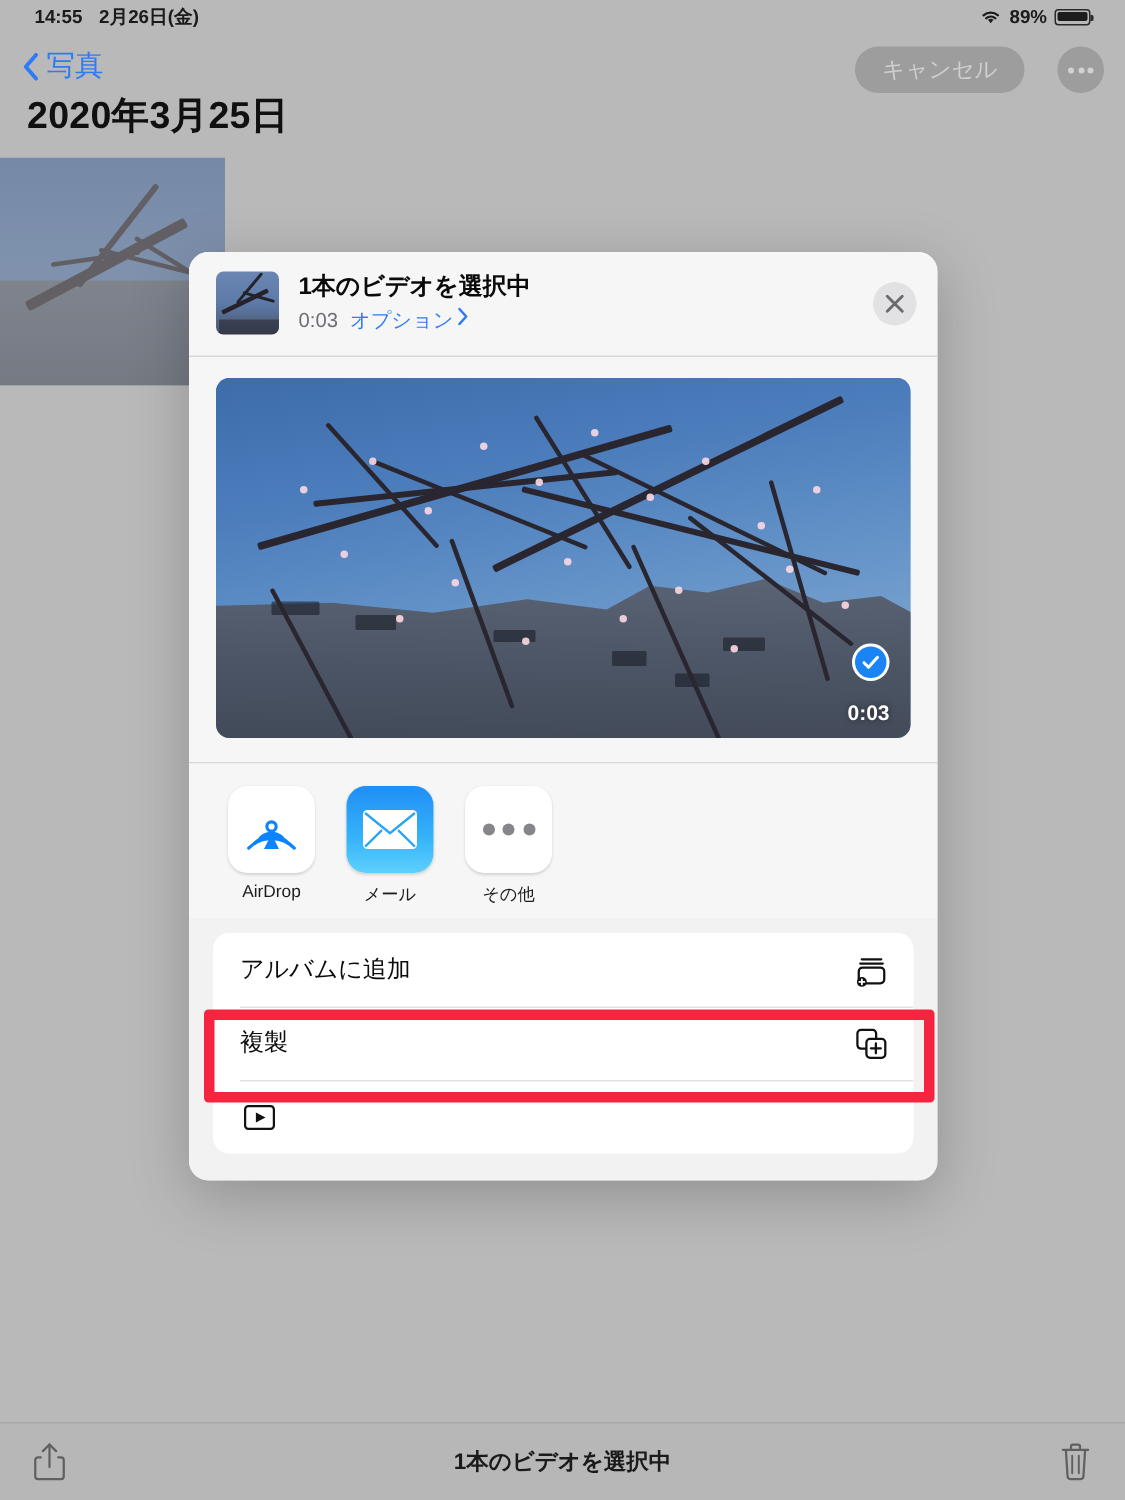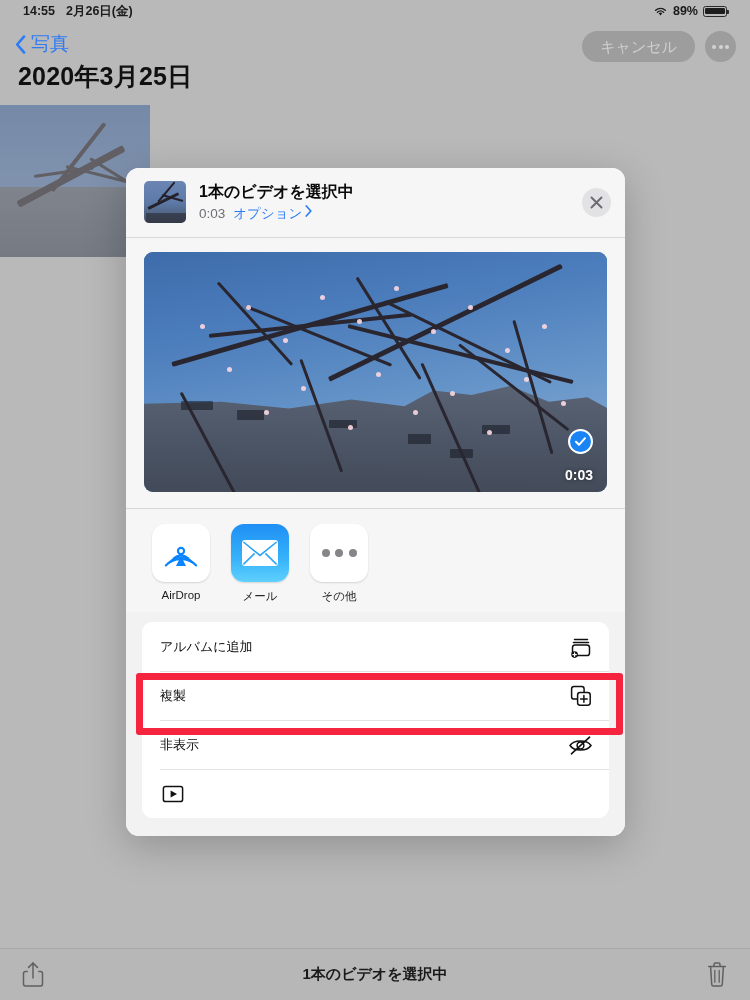--- a/index.html
+++ b/index.html
@@ -64,21 +64,21 @@
     position: absolute; top: 22px; left: 0; width: 750px; height: 48px;
   }
   #back-btn {
     position: absolute; left: 15px; top: 9px;
     display: flex; align-items: center; gap: 5px;
     color: #2e7bf6; font-size: 19px;
   }
   .chev-l { width: 11px; height: 19px; display: block; }
   #nav-right {
     position: absolute; right: 14px; top: 9px;
-    display: flex; align-items: center; gap: 10px;
+    display: flex; align-items: center; gap: 22px;
   }
   #cancel-btn {
     background: #9d9d9d; color: #cfcfcf;
     border-radius: 16px; padding: 6px 18px;
     font-size: 15px; line-height: 1; height: 31px;
     display: flex; align-items: center;
   }
   #more-btn {
     width: 31px; height: 31px; border-radius: 50%;
     background: #9d9d9d; display: flex; align-items: center;
@@ -203,21 +203,21 @@
     background: #ffffff; border-radius: 11px; overflow: hidden;
   }
   .action-row {
     height: 49px; display: flex; align-items: center;
     padding: 0 15px 0 18px; position: relative; background:#ffffff;
   }
   .action-row + .action-row::before {
     content:""; position:absolute; left:18px; right:0; top:0;
     height:.7px; background:#e2e2e4;
   }
-  .action-label { flex: 1; font-size: 13px; color: #0c0c0c; }
+  .action-label { flex: 1; font-size: 16px; color: #0c0c0c; }
   .action-icon { width: 26px; height: 26px; display: flex; align-items: center; justify-content: center; }
   .action-icon svg { display: block; }
 
   
   #highlight-box {
     position: absolute;
     left: 136px; top: 673px; width: 487px; height: 62px;
     border: 7px solid #f5243f;
     border-radius: 3px;
     pointer-events: none;
@@ -439,30 +439,20 @@
         <div class="action-label">複製</div>
         <div class="action-icon">
           <svg width="24" height="24" viewBox="0 0 24 24">
             <rect x="2.6" y="2.6" width="12.5" height="12.5" rx="2.4" fill="none" stroke="#111" stroke-width="1.5"></rect>
             <rect x="8.6" y="8.6" width="12.6" height="12.6" rx="2.4" fill="#fff" stroke="#111" stroke-width="1.5"></rect>
             <path d="M14.9 11.6 V18.2 M11.6 14.9 H18.2" stroke="#111" stroke-width="1.5" stroke-linecap="round"></path>
           </svg>
         </div>
       </div>
 
-      <div class="action-row">
-        <div class="action-label">非表示</div>
-        <div class="action-icon">
-          <svg width="26" height="24" viewBox="0 0 26 24">
-            <path d="M2 12.5 C6 6.5 19 6.5 23 12.5 C19 18.5 6 18.5 2 12.5 Z" fill="none" stroke="#111" stroke-width="1.5"></path>
-            <circle cx="12.5" cy="12.5" r="3.4" fill="none" stroke="#111" stroke-width="1.5"></circle>
-            <path d="M3.4 20.8 L21.6 4.2" stroke="#111" stroke-width="1.6" stroke-linecap="round"></path>
-          </svg>
-        </div>
-      </div>
 
       <div class="action-row">
         <div class="action-icon">
           <svg width="24" height="22" viewBox="0 0 24 22">
             <rect x="2.4" y="3.4" width="19.2" height="15.2" rx="2.2" fill="none" stroke="#111" stroke-width="1.5"></rect>
             <path d="M9.6 7.6 L16 11 L9.6 14.4 Z" fill="#111"></path>
           </svg>
         </div>
       </div>
 

